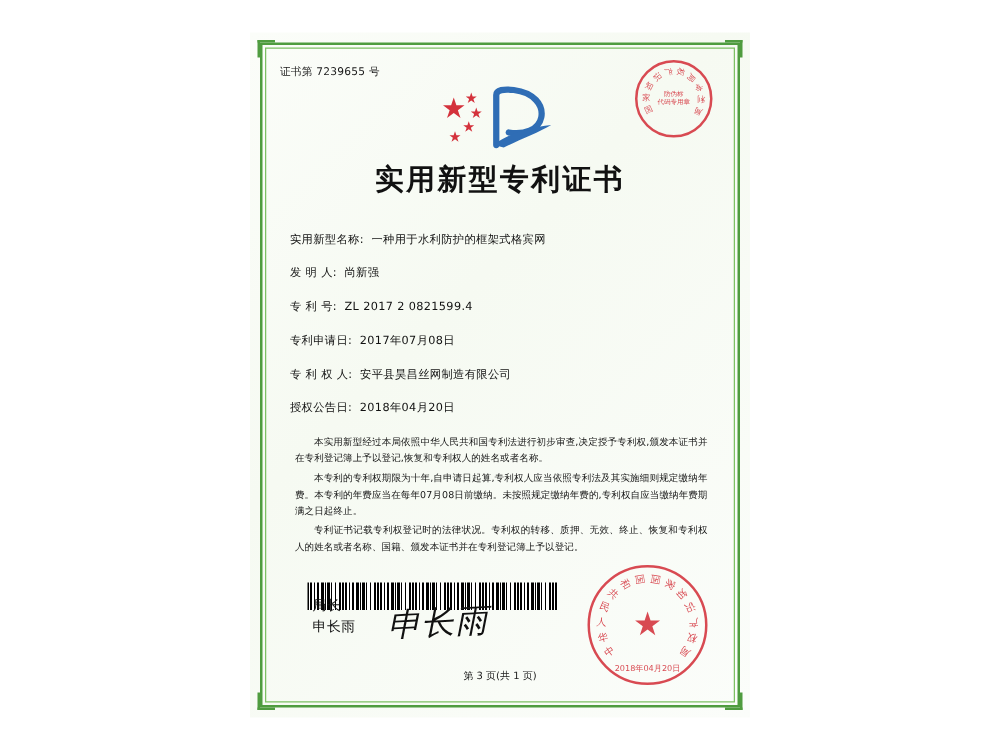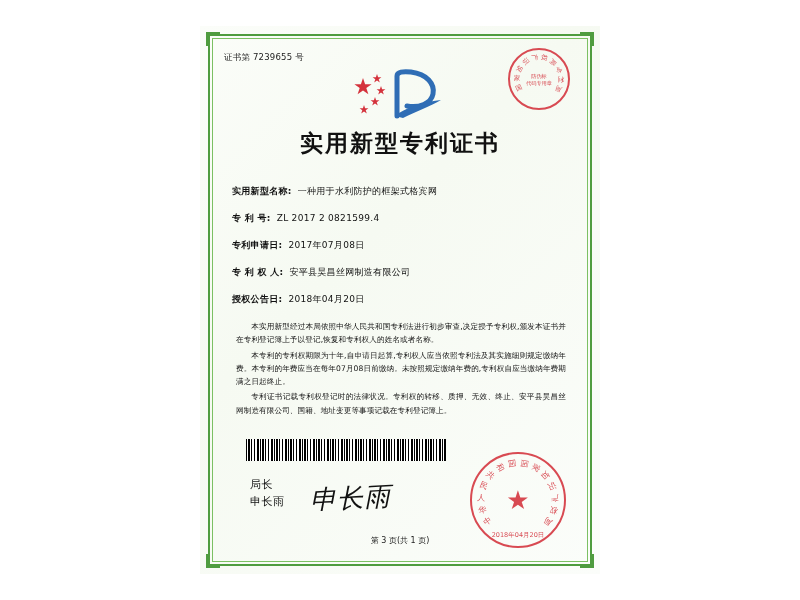--- a/index.html
+++ b/index.html
@@ -110,21 +110,20 @@
     display: flex;
     align-items: baseline;
     font-size: 9px;
     color: #111;
     margin-bottom: 14px;
     letter-spacing: 0.3px;
   }
   .field-label {
     white-space: nowrap;
     flex: 0 0 auto;
-    font-weight: bold;
   }
   .field-value {
     margin-left: 6px;
     white-space: nowrap;
   }
 
   .paragraphs {
     margin-top: 14px;
     padding: 0 10px 0 12px;
   }
@@ -293,41 +292,45 @@
       </div>
 
       <div class="title">实用新型专利证书</div>
 
       <div class="fields">
         <div class="field-row">
           <span class="field-label">实用新型名称:</span>
           <span class="field-value">一种用于水利防护的框架式格宾网</span>
         </div>
         <div class="field-row">
+          <span class="field-label">发 明 人:</span>
+          <span class="field-value">尚新强</span>
+        </div>
+        <div class="field-row">
           <span class="field-label">专 利 号:</span>
           <span class="field-value">ZL 2017 2 0821599.4</span>
         </div>
         <div class="field-row">
           <span class="field-label">专利申请日:</span>
           <span class="field-value">2017年07月08日</span>
         </div>
         <div class="field-row">
           <span class="field-label">专 利 权 人:</span>
           <span class="field-value">安平县昊昌丝网制造有限公司</span>
         </div>
         <div class="field-row">
           <span class="field-label">授权公告日:</span>
           <span class="field-value">2018年04月20日</span>
         </div>
       </div>
 
       <div class="paragraphs">
         <p class="para">本实用新型经过本局依照中华人民共和国专利法进行初步审查,决定授予专利权,颁发本证书并在专利登记簿上予以登记,恢复和专利权人的姓名或者名称。</p>
         <p class="para">本专利的专利权期限为十年,自申请日起算,专利权人应当依照专利法及其实施细则规定缴纳年费。本专利的年费应当在每年07月08日前缴纳。未按照规定缴纳年费的,专利权自应当缴纳年费期满之日起终止。</p>
-        <p class="para">专利证书记载专利权登记时的法律状况。专利权的转移、质押、无效、终止、安平县昊昌丝网制造有限公司、国籍、地址变更等事项记载在专利登记簿上。</p>
+        <p class="para">专利证书记载专利权登记时的法律状况。专利权的转移、质押、无效、终止、恢复和专利权人的姓名或者名称、国籍、颁发本证书并在专利登记簿上予以登记。</p>
       </div>
 
       <div class="barcode-wrap">
         <div class="barcode"></div>
       </div>
 
       <div class="sign-block">
         <div class="sign-line">局长</div>
         <div class="sign-line">申长雨</div>
       </div>

